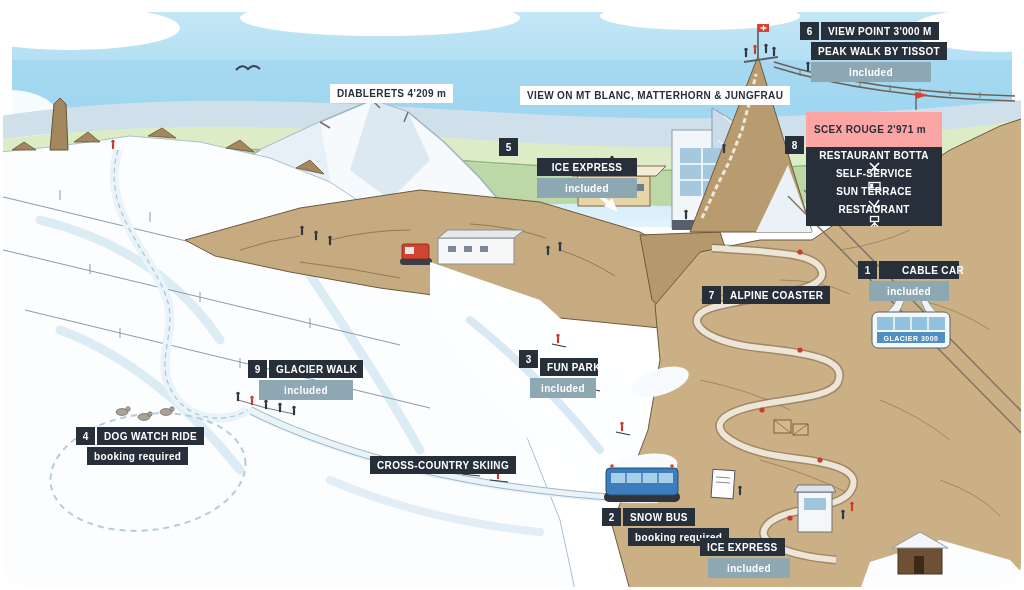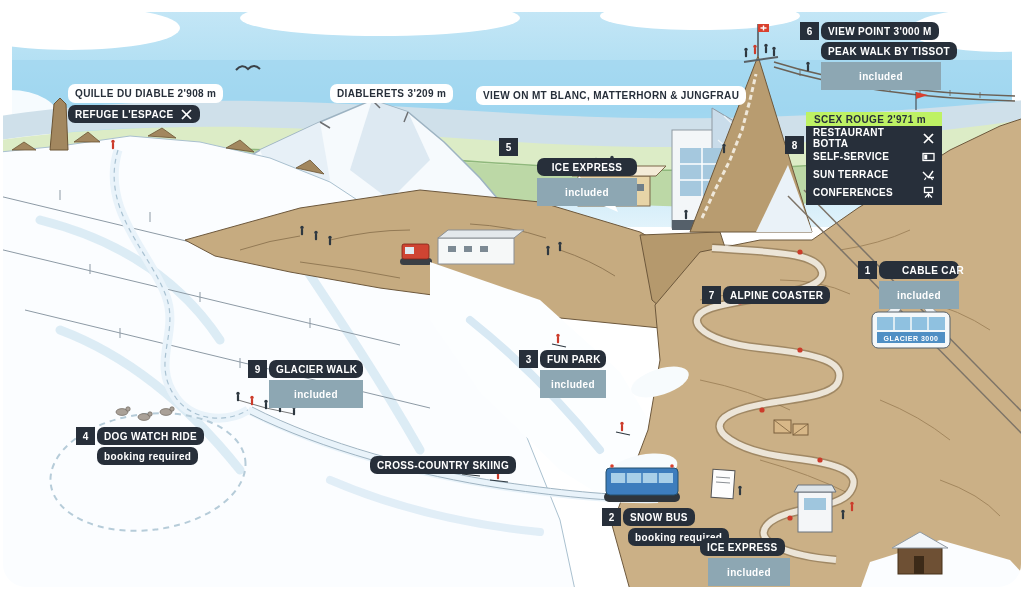--- a/index.html
+++ b/index.html
@@ -8,34 +8,34 @@
          font-family:"Liberation Sans", sans-serif; }
   #stage { position:absolute; inset:0; width:1024px; height:590px; }
   #art { position:absolute; left:0; top:0; z-index:0; }
 
   
   .map-label { position:absolute; z-index:10; display:flex; flex-direction:column; align-items:flex-start; }
   .row { display:flex; gap:2px; margin-bottom:2px; }
   .badge { background:#272f3a; color:#fff; font-weight:700; font-size:10px;
            width:19px; height:18px; display:flex; align-items:center; justify-content:center; }
   .box { background:#272f3a; color:#fff; font-weight:700; font-size:10px; letter-spacing:.35px;
-         height:18px; display:flex; align-items:center; gap:6px; padding:0 7px; white-space:nowrap;border-radius:7px; }
+         height:18px; display:flex; align-items:center; gap:6px; padding:0 7px; white-space:nowrap; }
   .box.white { background:#fff; color:#272f3a; height:19px; }
   .status { background:#8da7b3; color:#fff; font-weight:700; font-size:10px; letter-spacing:.35px;
-            height:28px; display:flex; align-items:center; justify-content:center; padding:0 7px; white-space:nowrap; }
-  .ind { margin-left:21px; }
+            height:20px; display:flex; align-items:center; justify-content:center; padding:0 7px; white-space:nowrap; }
+  .ind { margin-left:11px; }
   .center { justify-content:center; }
 
   
   .scex { position:absolute; left:806px; top:112px; z-index:10; width:136px; }
-  .scex .hdr { background:#bef264; color:#272f3a; font-weight:700; font-size:10px; letter-spacing:.35px;
-               height:14px; display:flex; align-items:center; padding:0 8px; }
+  .scex .hdr { background:#fca5a5; color:#272f3a; font-weight:700; font-size:10px; letter-spacing:.35px;
+               height:35px; display:flex; align-items:center; padding:0 8px; }
   .scex .panel { background:#272f3a; padding:3px 7px 4px 7px; }
   .scex .prow { display:flex; justify-content:space-between; align-items:center; height:18px;
-                color:#fff; font-size:10px; font-weight:700; letter-spacing:.3px; }
+                color:#fff; font-size:10px; font-weight:700; letter-spacing:.3px;flex-direction:column; }
   .scex .badge8 { position:absolute; left:-21px; top:24px; }
   .icon12 { width:13px; height:13px; flex:0 0 auto; }
 </style>
 </head>
 <body>
 
 <div id="stage">
 
 <svg id="art" width="1024" height="590" viewBox="0 0 1024 590">
   <defs>
@@ -327,42 +327,28 @@
     <span class="box">VIEW POINT 3'000 M</span>
   </div>
   <div class="row ind">
         <span class="box">PEAK WALK BY TISSOT</span>
       </div>
   <div class="row ind">
         <span class="status" style="width:120px;">included</span>
       </div>
 </div>
 
-<div class="map-label" style="left:68px; top:84px;">
-  <div class="row">
-        <span class="box white">QUILLE DU DIABLE 2'908 m</span>
-      </div>
-  <div class="row">
-    <span class="box">
-      <span>REFUGE L'ESPACE</span>
-      <svg class="icon12" viewBox="0 0 13 13">
-        <line x1="2" y1="2" x2="11" y2="11" stroke="#fff" stroke-width="1.7"></line>
-        <line x1="11" y1="2" x2="2" y2="11" stroke="#fff" stroke-width="1.7"></line>
-      </svg>
-    </span>
-  </div>
-</div>
 
 <div class="map-label" style="left:330px; top:84px;">
   <div class="row">
-        <span class="box white">DIABLERETS 3'209 m</span>
-      </div>
-</div>
-
-<div class="map-label" style="left:476px; top:86px;">
+        <span class="box white">DIABLERETS 4'209 m</span>
+      </div>
+</div>
+
+<div class="map-label" style="left:520px; top:86px;">
   <div class="row">
         <span class="box white">VIEW ON MT BLANC, MATTERHORN &amp; JUNGFRAU</span>
       </div>
 </div>
 
 <div class="map-label" style="left:499px; top:138px;">
   <div class="row">
     <span class="badge">5</span>
   </div>
   <div class="row" style="margin-left:38px;">
@@ -395,21 +381,21 @@
       <span>SUN TERRACE</span>
       <svg class="icon12" viewBox="0 0 13 13">
         <polyline points="1,4 6.5,9.5 12,9.5" fill="none" stroke="#fff" stroke-width="1.4"></polyline>
         <line x1="6.5" y1="9.5" x2="11" y2="3" stroke="#fff" stroke-width="1.4"></line>
         <line x1="4" y1="9.5" x2="2.5" y2="12" stroke="#fff" stroke-width="1.2"></line>
         <line x1="9" y1="9.5" x2="10.5" y2="12" stroke="#fff" stroke-width="1.2"></line>
       </svg>
     </div>
     <div class="prow">
 
-      <span>CONFERENCES</span>
+      <span>RESTAURANT</span>
       <svg class="icon12" viewBox="0 0 13 13">
         <rect x="2.5" y="1.5" width="8" height="5" fill="none" stroke="#fff" stroke-width="1.3"></rect>
         <line x1="6.5" y1="6.5" x2="6.5" y2="11.5" stroke="#fff" stroke-width="1.2"></line>
         <line x1="6.5" y1="8" x2="3" y2="11.5" stroke="#fff" stroke-width="1.2"></line>
         <line x1="6.5" y1="8" x2="10" y2="11.5" stroke="#fff" stroke-width="1.2"></line>
       </svg>
     </div>
   </div>
 </div>
 
@@ -426,21 +412,21 @@
 <div class="map-label" style="left:702px; top:286px;">
   <div class="row">
     <span class="badge">7</span>
     <span class="box">ALPINE COASTER</span>
   </div>
 </div>
 
 <div class="map-label" style="left:519px; top:350px;">
   <div class="row">
     <span class="badge">3</span>
-    <span class="box" style="width:66px;">FUN PARK</span>
+    <span class="box" style="width:58px;margin-top:8px;">FUN PARK</span>
   </div>
   <div class="row ind">
         <span class="status" style="width:66px;">included</span>
       </div>
 </div>
 
 <div class="map-label" style="left:248px; top:360px;">
   <div class="row">
     <span class="badge">9</span>
     <span class="box" style="width:94px;">GLACIER WALK</span>

